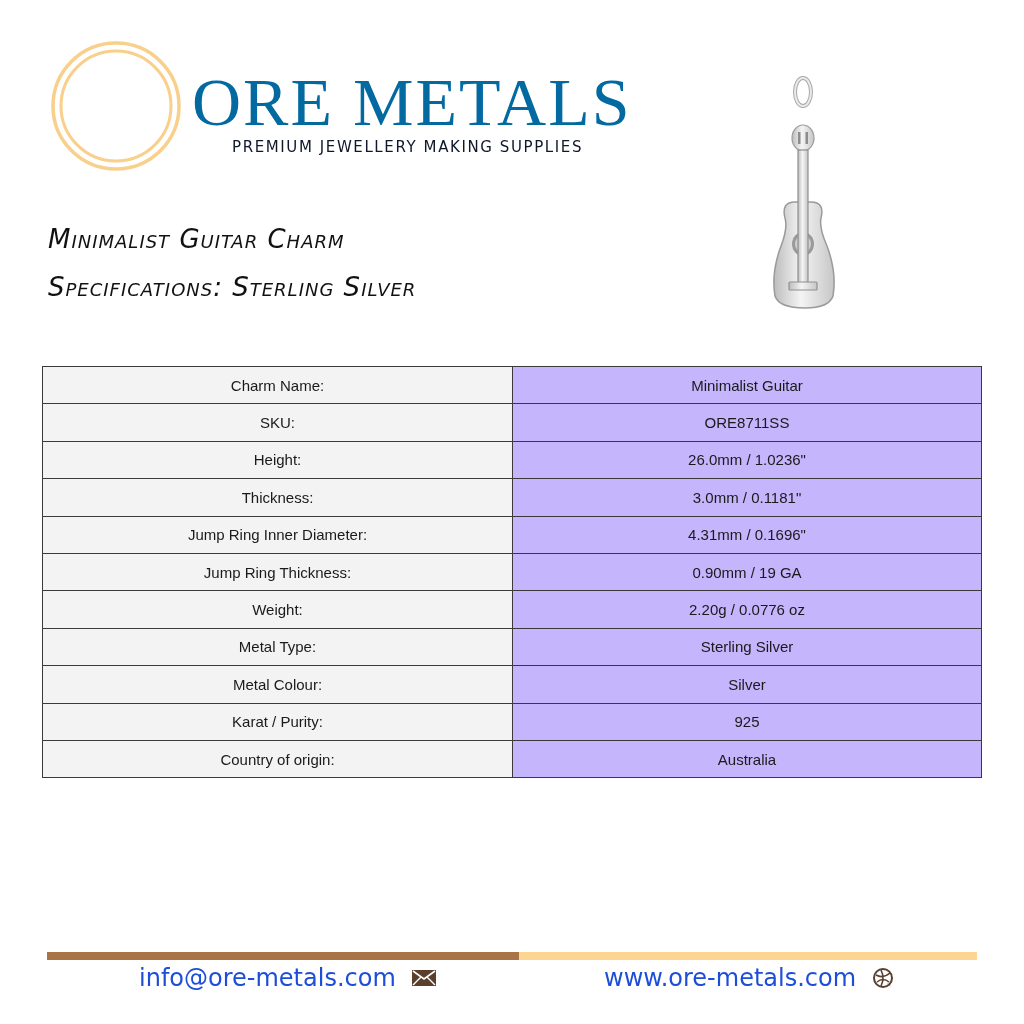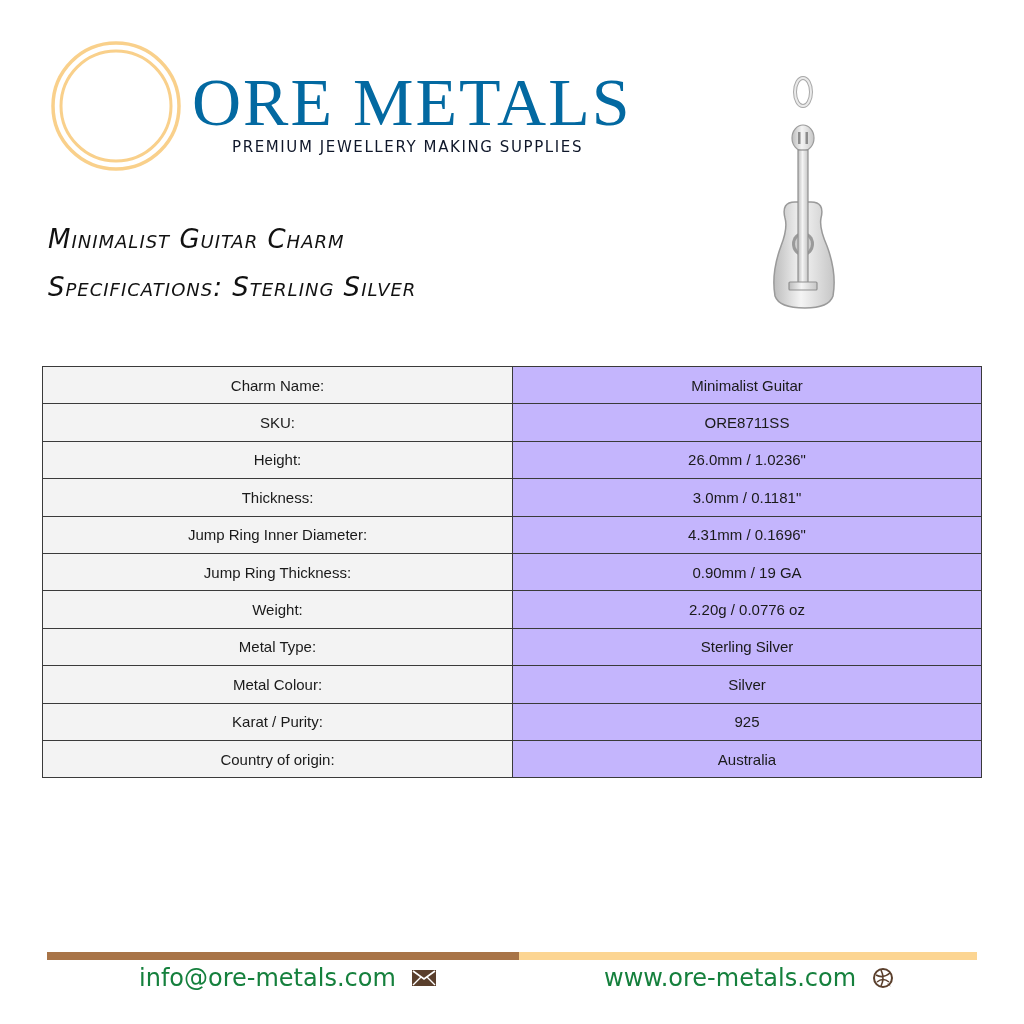--- a/index.html
+++ b/index.html
@@ -23,21 +23,21 @@
                  font-size: 15px; color: #1a1a1a; }
     table.spec td { border: 1.5px solid #3a3a3a; height: 36.4px; text-align: center; padding: 0; }
     table.spec td.label { background: #f3f3f3; width: 469px; }
     table.spec td.value { background: #c4b5fd; }
 
     .bar { position: absolute; top: 952px; height: 8px; }
     .bar-left { left: 47px; width: 472px; }
     .bar-right { left: 519px; width: 458px; }
 
     .contact { position: absolute; top: 964px; font-family: "DejaVu Sans", sans-serif; font-size: 24px;
-               color: #15803d; display: flex; align-items: center; }
+               color: #1d4ed8; display: flex; align-items: center; }
     .contact-email { left: 139px; }
     .contact-web { left: 604px; }
     .contact .icon { margin-left: 16px; display: inline-flex; }
   </style>
 </head>
 <body>
 
 <svg class="logo-ring" viewBox="0 0 132 132">
   <circle cx="66" cy="66" r="63" fill="none" stroke="#f9d08b" stroke-width="3.5"></circle>
   <circle cx="66" cy="66" r="55" fill="none" stroke="#f9d08b" stroke-width="3"></circle>

